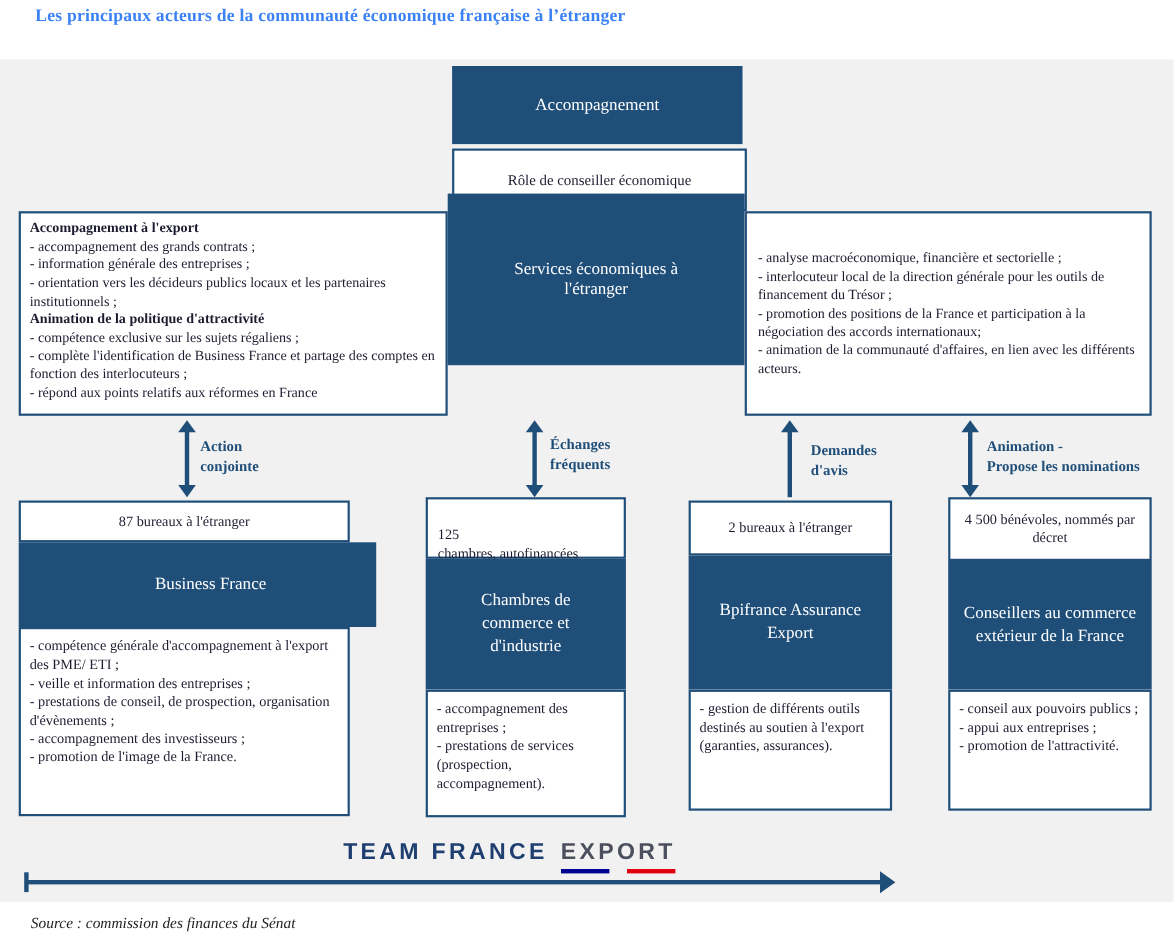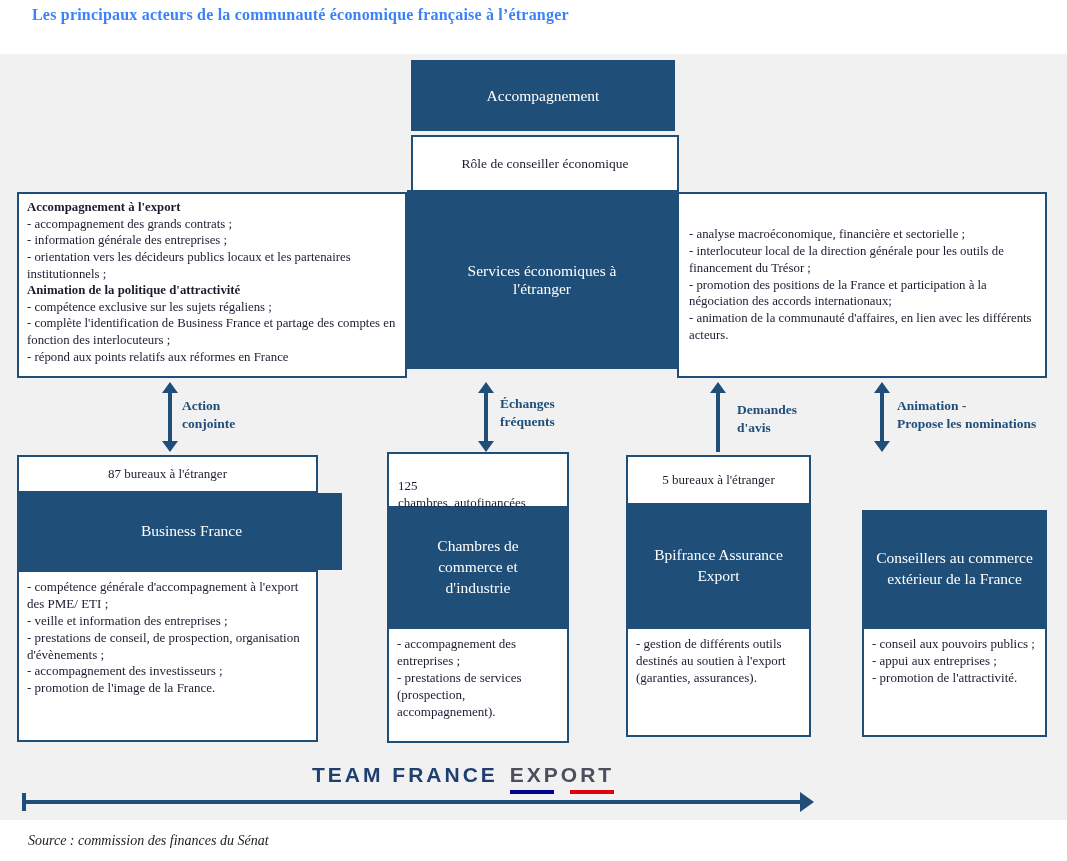--- a/index.html
+++ b/index.html
@@ -11,21 +11,21 @@
   .navybox{background:#1f4e79;color:#ffffff;display:flex;align-items:center;justify-content:center;text-align:center;}
   .whitebox{background:#ffffff;border:2px solid #1f4e79;color:#1c1c30;}
   .flexc{display:flex;align-items:center;justify-content:center;text-align:center;}
   .pre{white-space:pre-line;}
   .bighead{font-size:15.5px;line-height:1.35;}
 
   
   .chancelleries{left:411px;top:60px;width:264px;height:71px;font-size:15.5px;}
   .rolebox{left:411px;top:135px;width:264px;height:53px;font-size:13.5px;}
   .leftpanel{left:17px;top:192px;width:390px;height:186px;padding:5px 8px;font-size:12.8px;line-height:1.3;box-sizing:border-box;}
-  .centerbox{left:407px;top:190px;width:270px;height:179px;font-size:15.5px;padding:0 30px;box-sizing:border-box;}
+  .centerbox{left:407px;top:176px;width:270px;height:156px;font-size:15.5px;padding:0 30px;box-sizing:border-box;}
   .rightpanel{left:677px;top:192px;width:370px;height:186px;padding:8px 10px;font-size:12.8px;line-height:1.32;box-sizing:border-box;display:flex;align-items:center;}
   .bold{font-weight:bold;}
 
   
   .varrow{position:absolute;width:16px;height:70px;}
   .varrow .shaft{position:absolute;left:6px;top:8px;bottom:8px;width:4px;background:#1f4e79;}
   .varrow .head-up{position:absolute;left:0;top:0;width:0;height:0;border-left:8px solid transparent;border-right:8px solid transparent;border-bottom:11px solid #1f4e79;}
   .varrow .head-down{position:absolute;left:0;bottom:0;width:0;height:0;border-left:8px solid transparent;border-right:8px solid transparent;border-top:11px solid #1f4e79;}
   .varrow.up-only .shaft{bottom:0;}
   .arrow-label{position:absolute;color:#1f4e79;font-weight:bold;font-size:13.5px;line-height:1.3;white-space:pre-line;}
@@ -144,29 +144,32 @@
   </div>
   <div class="abs navybox bighead" style="left:387px;top:508px;width:182px;height:119px;padding:0 24px;box-sizing:border-box;">
     <span>Chambres de commerce et d'industrie</span>
   </div>
   <div class="abs whitebox descbox" style="left:387px;top:627px;width:182px;height:116px;">
     <div>- accompagnement des entreprises ;</div>
     <div>- prestations de services (prospection, accompagnement).</div>
   </div>
 
   <div class="abs whitebox flexc infobox" style="left:626px;top:455px;width:185px;height:50px;">
-    <span>5 bureaux à l'étranger</span>
+    <span>2 bureaux à l'étranger</span>
   </div>
   <div class="abs navybox bighead" style="left:626px;top:505px;width:185px;height:122px;padding:0 14px;box-sizing:border-box;">
     <span>Bpifrance Assurance Export</span>
   </div>
   <div class="abs whitebox descbox" style="left:626px;top:627px;width:185px;height:110px;">
     <div>- gestion de différents outils  destinés au soutien à l'export (garanties, assurances).</div>
   </div>
 
+  <div class="abs whitebox flexc infobox" style="left:862px;top:452px;width:185px;height:58px;padding:4px 10px;">
+    <span>4 500 bénévoles, nommés par décret</span>
+  </div>
   <div class="abs navybox bighead" style="left:862px;top:510px;width:185px;height:117px;padding:0 8px;box-sizing:border-box;">
     <span>Conseillers au commerce extérieur de la France</span>
   </div>
   <div class="abs whitebox descbox" style="left:862px;top:627px;width:185px;height:110px;">
     <div>- conseil aux pouvoirs publics ;</div>
     <div>- appui aux entreprises ;</div>
     <div>- promotion de l'attractivité.</div>
   </div>
 
   <div class="abs logo">

